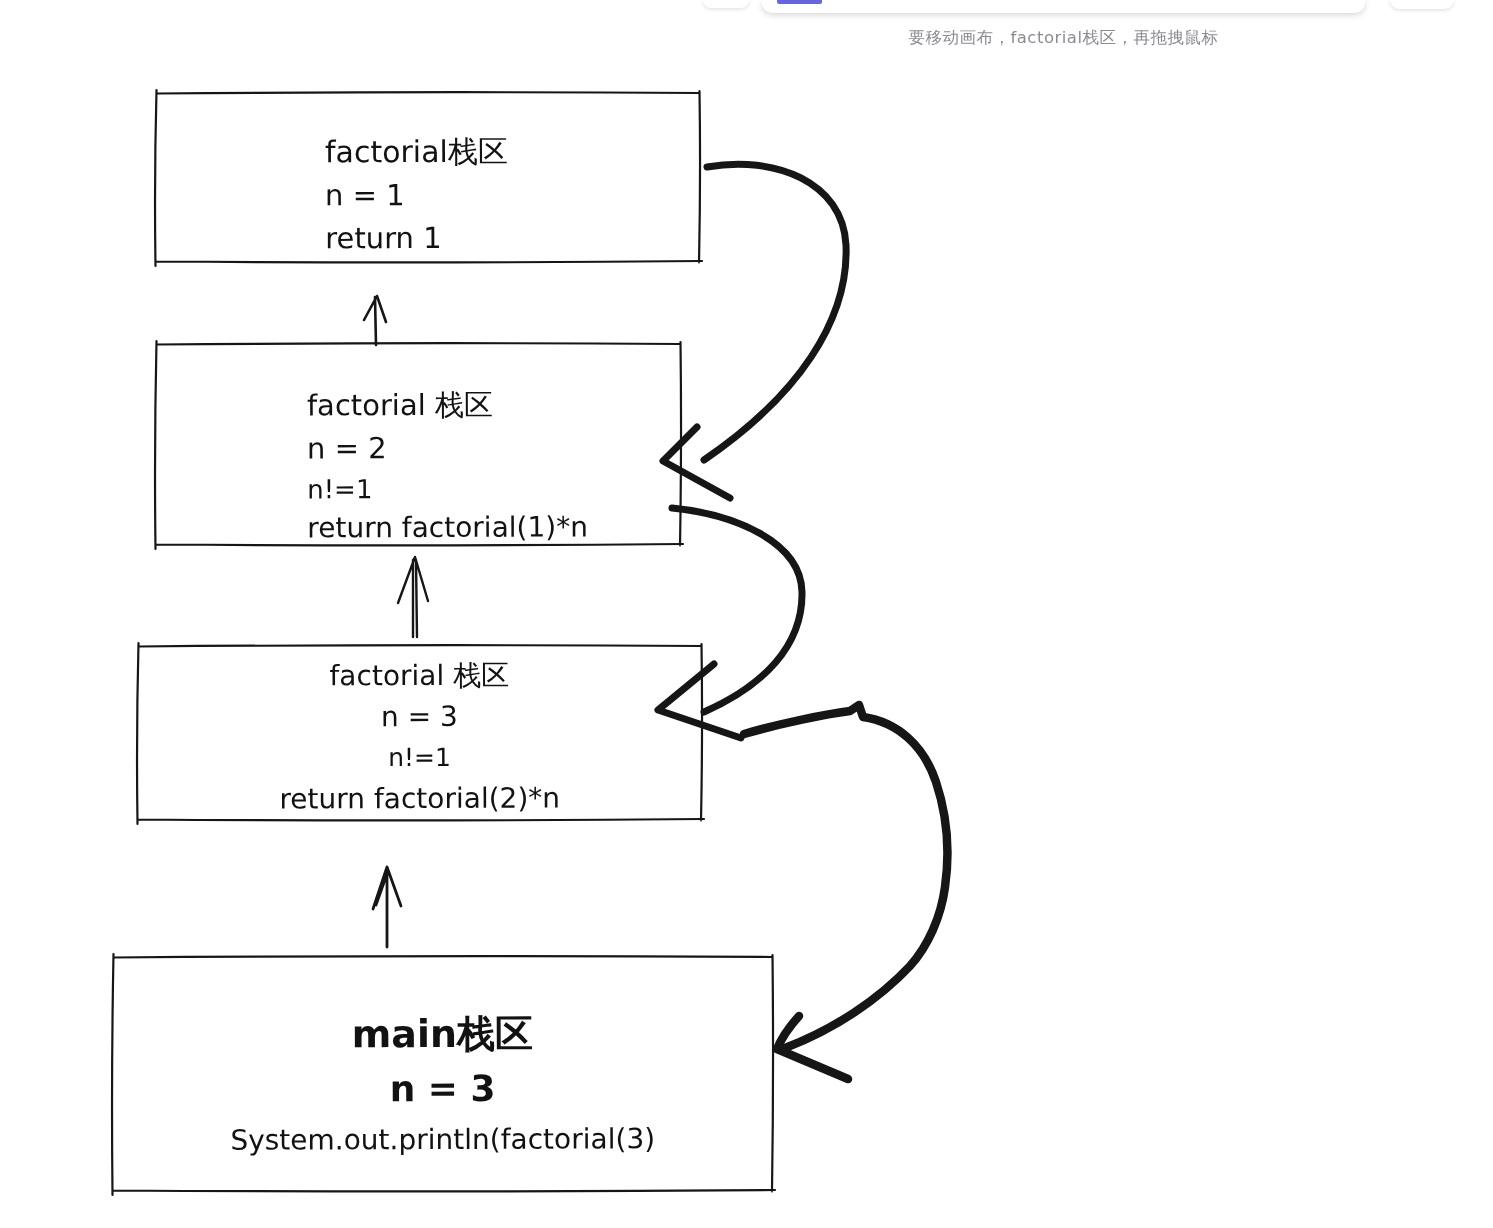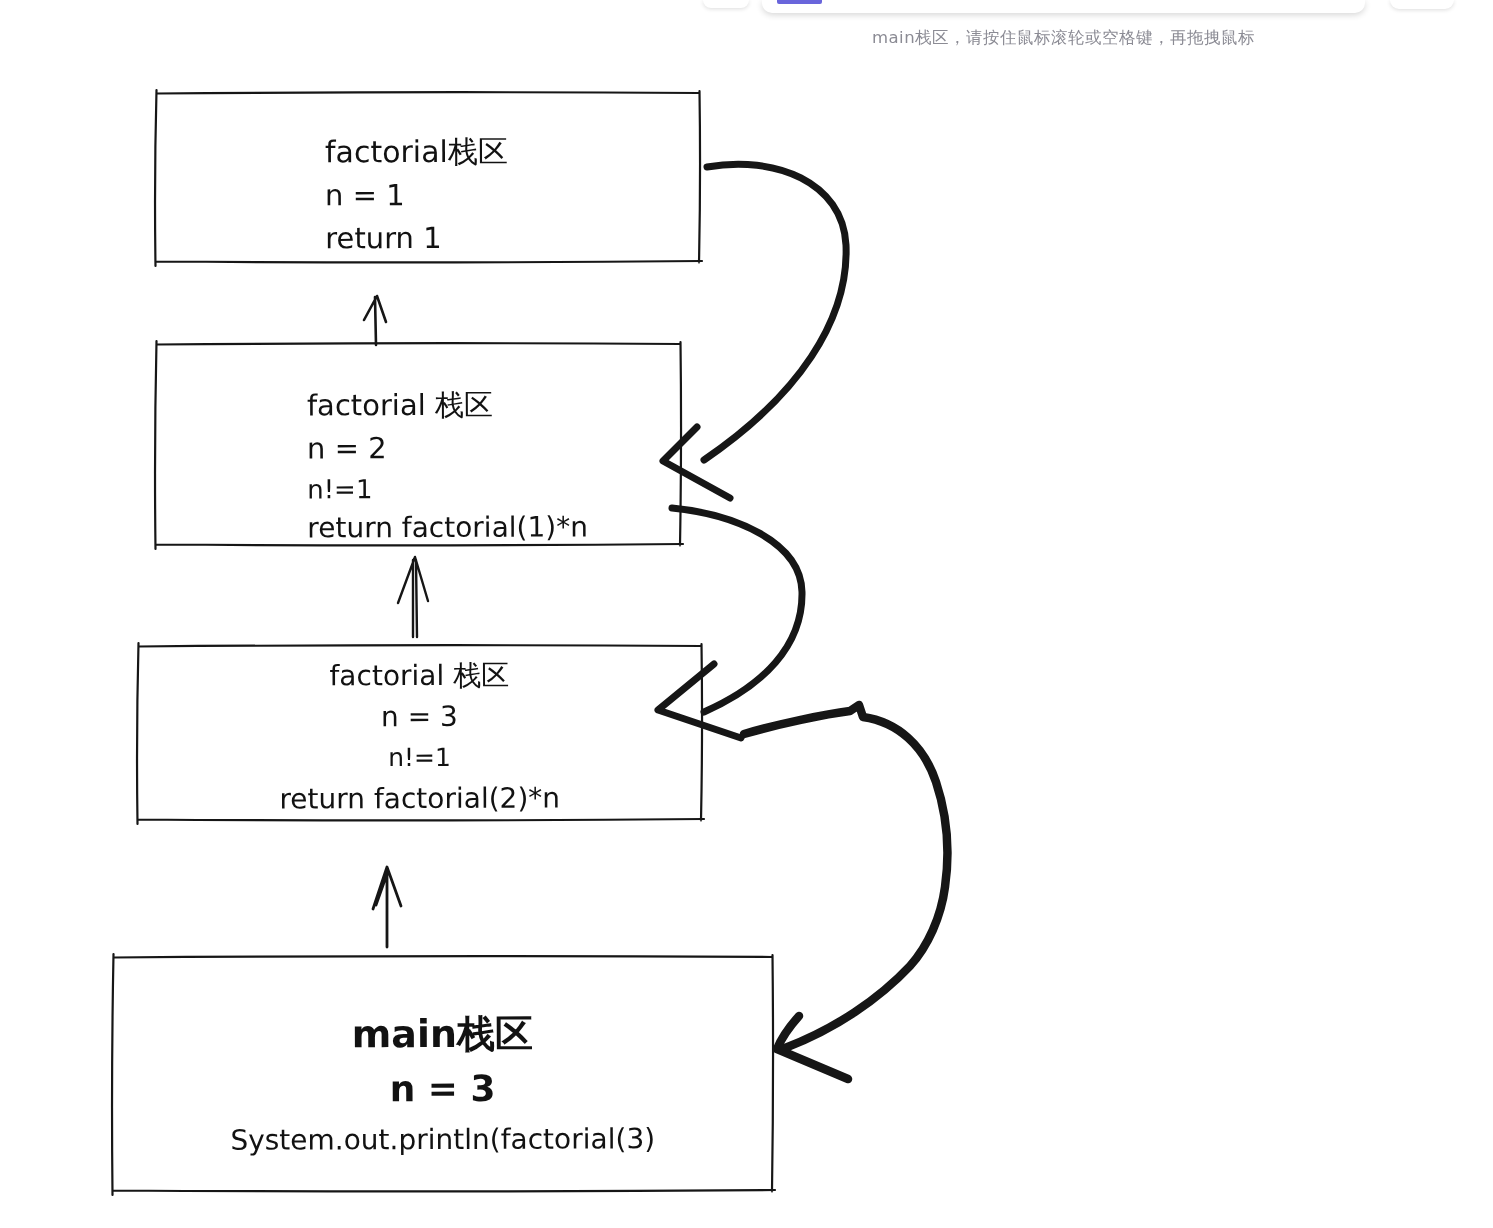--- a/index.html
+++ b/index.html
@@ -92,15 +92,15 @@
   </div>
 
   <div class="menu-btn-partial"></div>
 
   <div class="toolbar-island">
     <div class="active-indicator" style="background: rgb(105, 101, 219);"></div>
   </div>
 
   <div class="right-btn-partial"></div>
 
-  <div class="hint">main栈区，请按住鼠标滚轮或空格键，再拖拽鼠标</div>
+  <div class="hint">要移动画布，factorial栈区，再拖拽鼠标</div>
 
 </div>
 
 </body></html>

